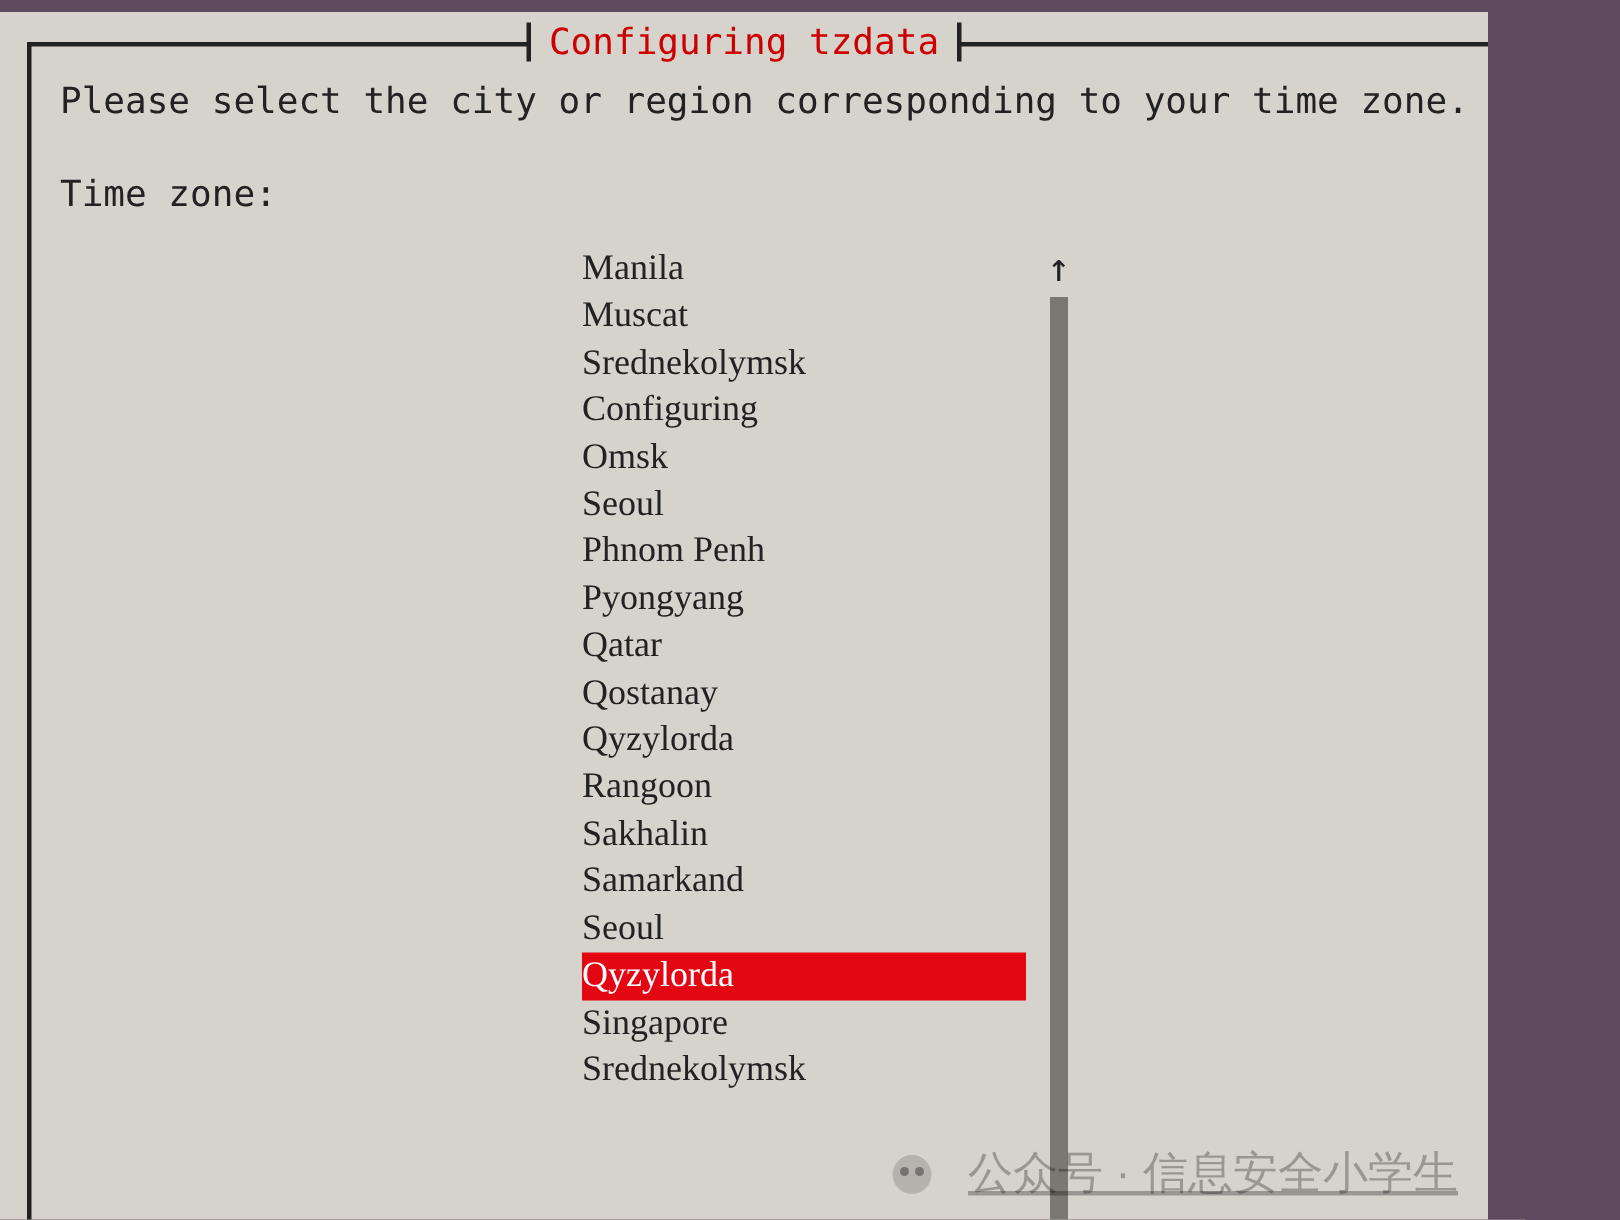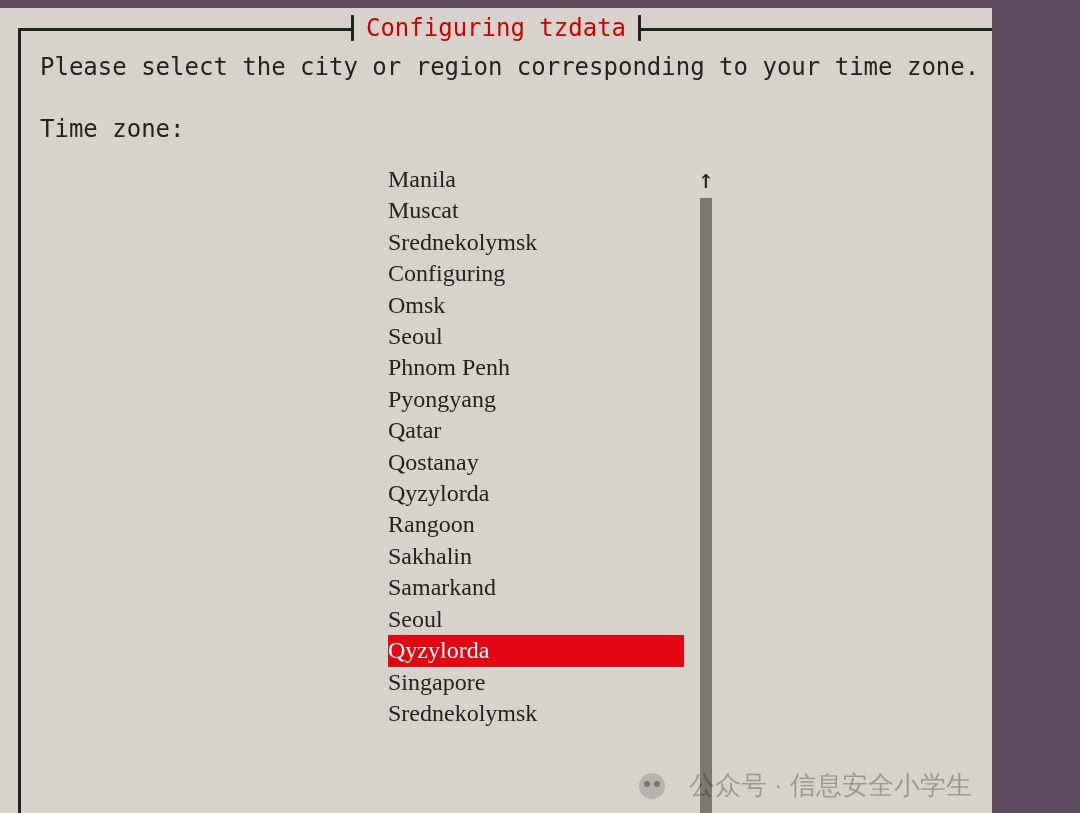--- a/index.html
+++ b/index.html
@@ -100,24 +100,25 @@
     width: 12px;
     bottom: 0;
     background: #7a7872;
   }
   .watermark {
     position: absolute;
     right: 20px;
     bottom: 10px;
     color: rgba(0,0,0,0.28);
     font-family: sans-serif;
-    font-size: 26px;
+    font-size: 30px;
     display: flex;
     align-items: center;
     gap: 24px;
+    text-decoration: underline;
   }
   .watermark .wmicon {
     width: 26px; height: 26px;
     border-radius: 50%;
     background: rgba(0,0,0,0.15);
     position: relative;
   }
   .watermark .wmicon::before {
     content:"";
     position:absolute;

